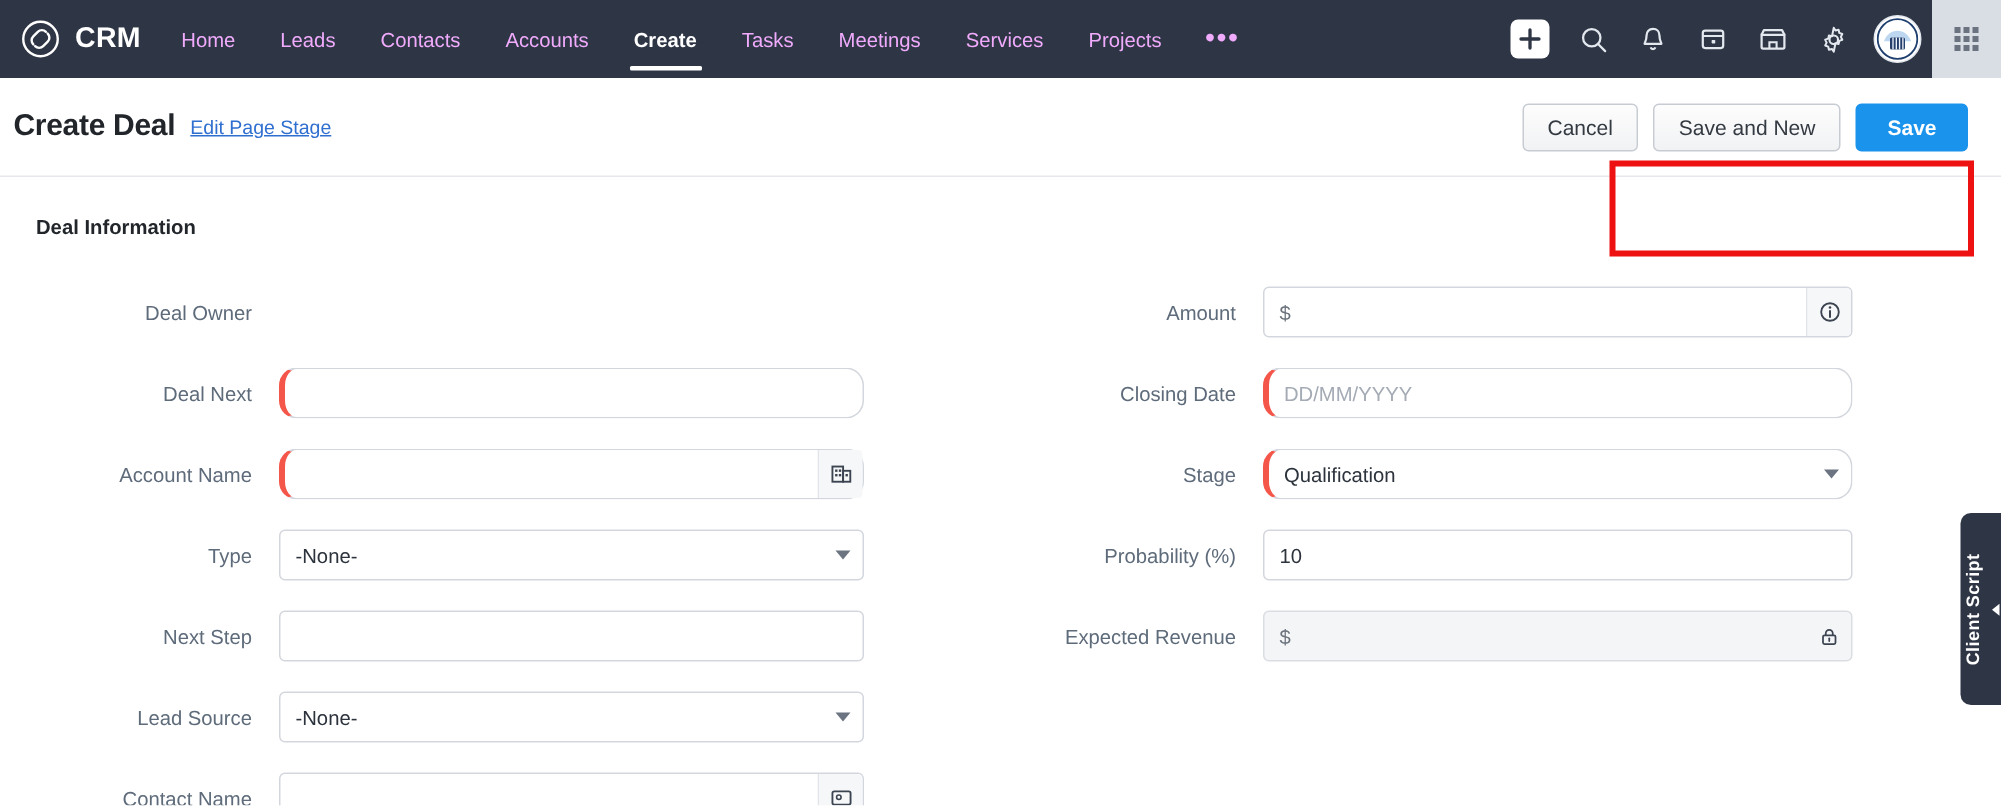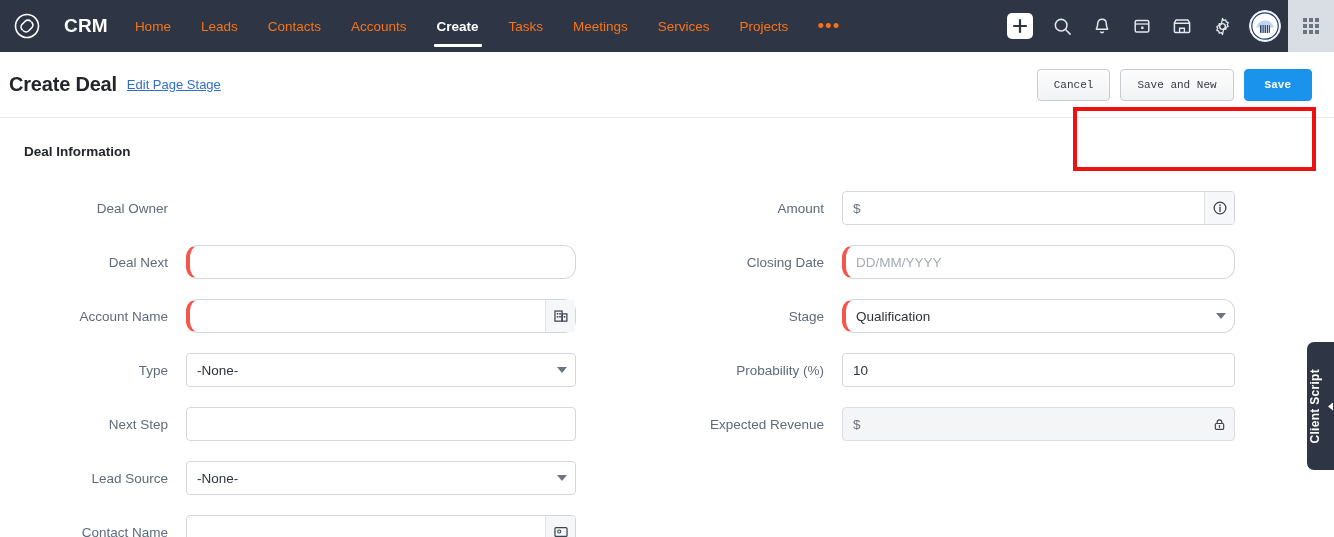--- a/index.html
+++ b/index.html
@@ -13,36 +13,36 @@
   
   .topnav {
     position: relative;
     height: 52px;
     background: #2e3545;
     display: flex;
     align-items: center;
     overflow: hidden;
   }
   .brand {
-    display: flex; align-items: center; gap: 24px;
+    display: flex; align-items: center; gap: 10px;
     padding: 0 12px 0 14px;
     color: #ffffff;
   }
   .brand-logo { width: 26px; height: 26px; display: block; }
   .brand-name {
     font-size: 19px; font-weight: bold; color: #ffffff;
     letter-spacing: .2px;
   }
   .navitems { display: flex; align-items: center; height: 52px; }
   .navitem {
     position: relative;
     height: 52px;
     display: flex; align-items: center;
     padding: 0 15px;
-    color: #f97316;
+    color: #f0abfc;
     font-size: 13.5px;
     white-space: nowrap;
     cursor: pointer;
   }
   .navitem.active { color: #ffffff; font-weight: bold; }
   .navitem.active::after {
     content: "";
     position: absolute;
     left: 12px; right: 12px; bottom: 5px;
     height: 3px; background: #ffffff; border-radius: 1px;
@@ -110,25 +110,24 @@
     cursor: pointer;
   }
   .head-actions {
     margin-left: auto;
     display: flex; align-items: center; gap: 10px;
     padding-right: 4px;
   }
   .btn {
     height: 32px;
     border-radius: 4px;
-    font-size: 11px;
+    font-size: 14px;
     display: flex; align-items: center; justify-content: center;
     cursor: pointer;
     white-space: nowrap;
-    font-family: Liberation Mono, monospace;
   }
   .btn-secondary {
     background: linear-gradient(#fdfdfd, #f1f2f4);
     border: 1px solid #c7ccd3;
     color: #343a42;
     padding: 0 16px;
   }
   .btn-primary {
     background: #1a93ec;
     border: 1px solid #1a93ec;

